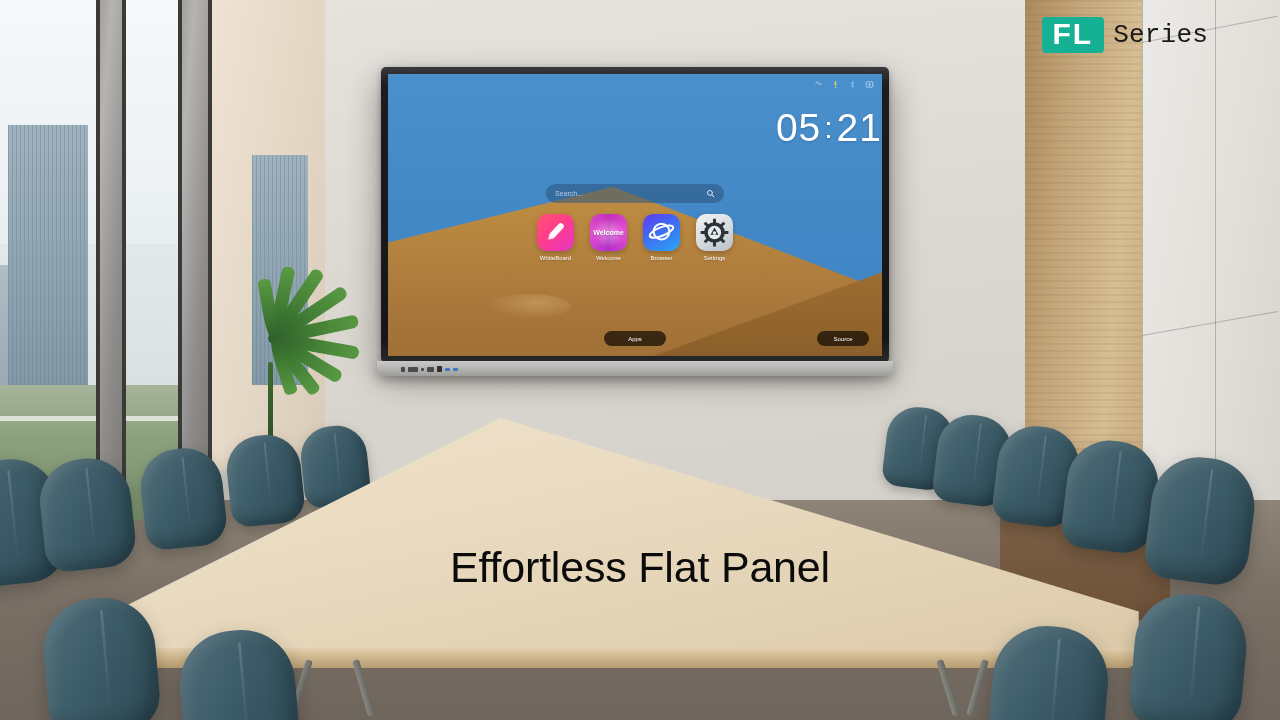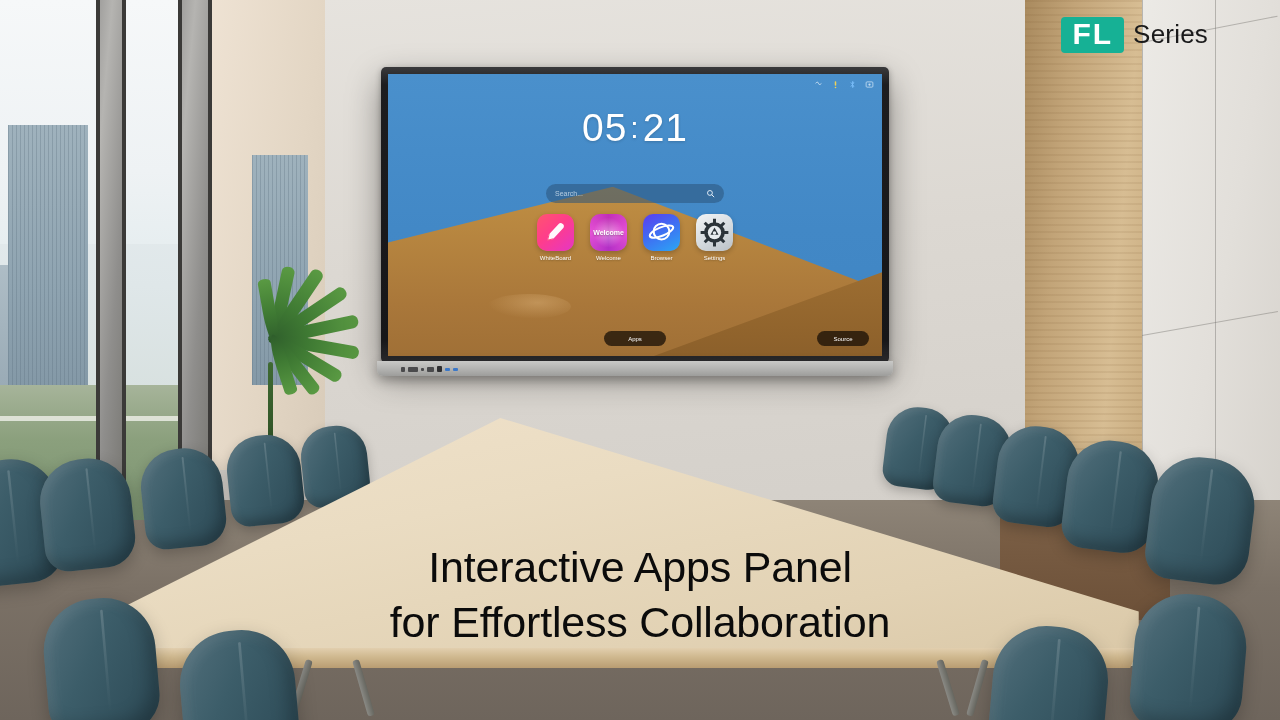--- a/index.html
+++ b/index.html
@@ -144,21 +144,21 @@
     position:absolute; left:20%; top:78%; width:17%; height:9%;
     border-radius:50%;
     background:radial-gradient(ellipse at 60% 35%, rgba(225,185,130,.42), rgba(225,185,130,0) 70%);
   }
 
   
   .statusbar { position:absolute; right:8px; top:6px; display:flex; gap:8px; align-items:center; }
   .sb-ico { width:9px; height:9px; opacity:.92; display:block; }
 
   
-  .clockwrap { position:absolute; left:0; right:0; top:34px; text-align:center; color:#fff; }
+  .clockwrap { position:absolute; left:0; right:0; top:34px; text-align:right; color:#fff; }
   .clock { font-size:39px; font-weight:400; letter-spacing:1px; line-height:1;
            text-shadow:0 1px 3px rgba(0,0,0,.18); }
   .clock .colon { font-size:30px; vertical-align:3px; padding:0 3px; }
   .datewrap { margin-top:8px; font-size:9px; letter-spacing:.4px;
               display:flex; justify-content:center; gap:9px; }
 
   
   .searchbar {
     position:absolute; left:50%; top:110px; transform:translateX(-50%);
     width:178px; height:19px; border-radius:11px;
@@ -239,21 +239,21 @@
     color:#0b0b0b; font-size:43px; line-height:1.28; font-weight:400;
     letter-spacing:-0.2px;
   }
 
   
   .brand { position:absolute; right:72px; top:17px; display:flex; align-items:center; gap:9px; }
   .brand-chip {
     background:#16b195; color:#fff; font-size:30px; font-weight:bold;
     letter-spacing:2px; padding:2px 11px 3px 11px; border-radius:4px; line-height:1.02;
   }
-  .brand-series { color:#19191a; font-size:26px; letter-spacing:.2px; }
+  .brand-series { color:#19191a; font-size:26px; letter-spacing:.2px;font-family:Liberation Mono, monospace; }
 </style>
 </head>
 <body>
 
 <div class="scene">
 
   <div class="wall-back"></div>
   <div class="wall-left-return"></div>
   <div class="wall-right-wood"></div>
   <div class="wall-right-panels"></div>
@@ -464,22 +464,21 @@
   <div class="chair" style="left:1006px; top:644px; transform:scale(1.34) rotate(5deg);">
     <div class="back"></div>
       <div class="seam"></div>
   </div>
   <div class="chair" style="left:1146px; top:610px; transform:scale(1.30) rotate(5deg);">
     <div class="back"></div>
       <div class="seam"></div>
   </div>
 
   <div class="headline">
-    <div>Interactive Apps Panel</div>
-    <div>for Effortless Collaboration</div>
+    <div>Effortless Flat Panel</div>
   </div>
 
   <div class="brand">
     <div class="brand-chip">FL</div>
     <div class="brand-series">Series</div>
   </div>
 
 </div>
 
 </body></html>

